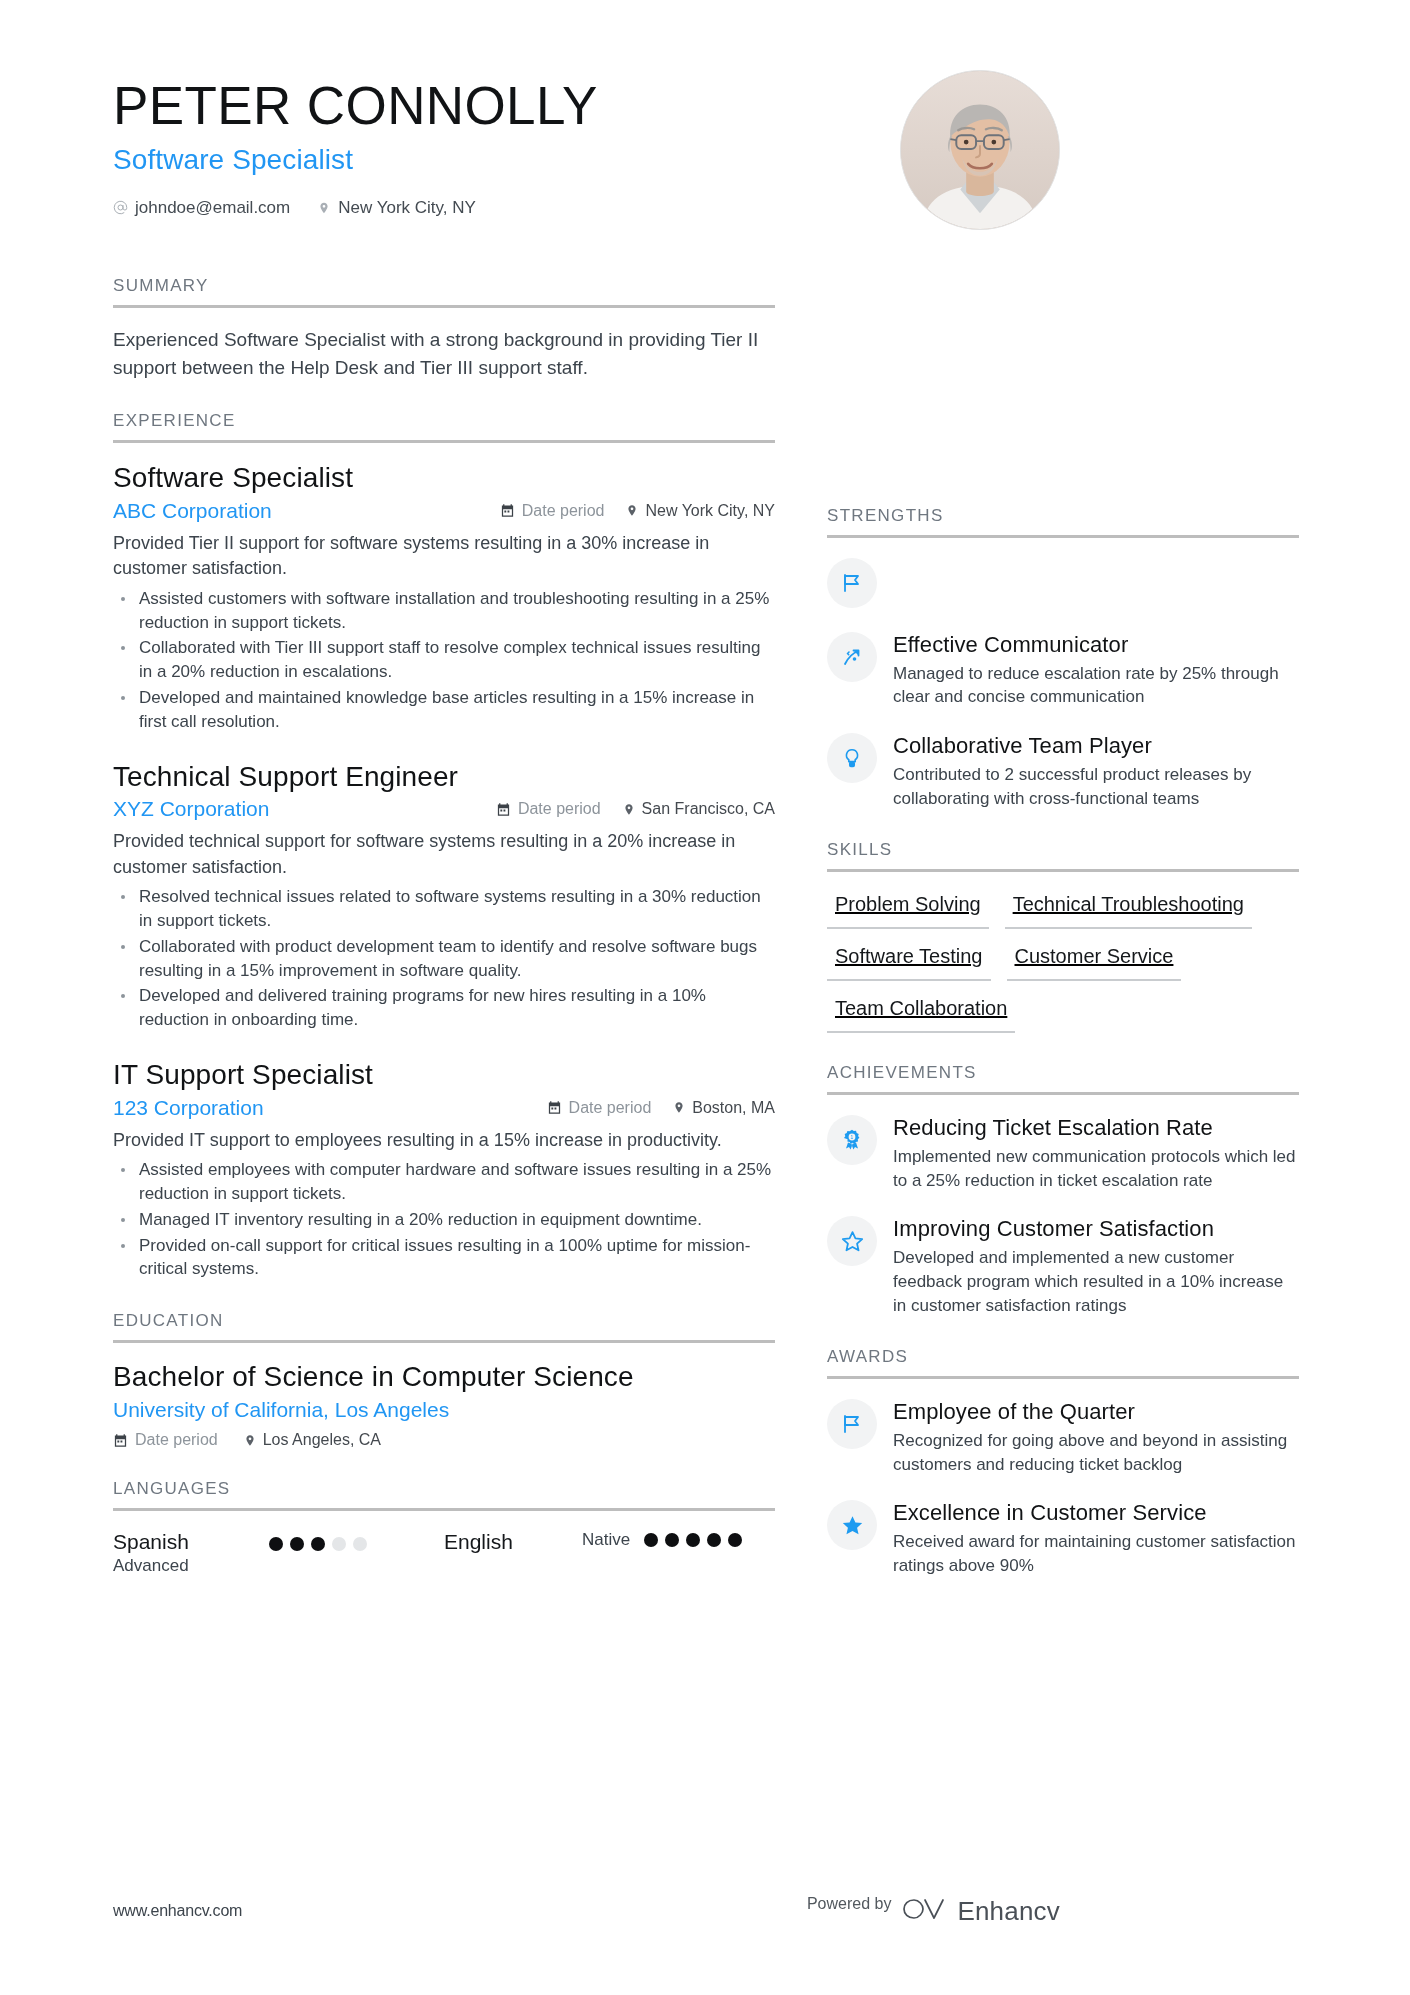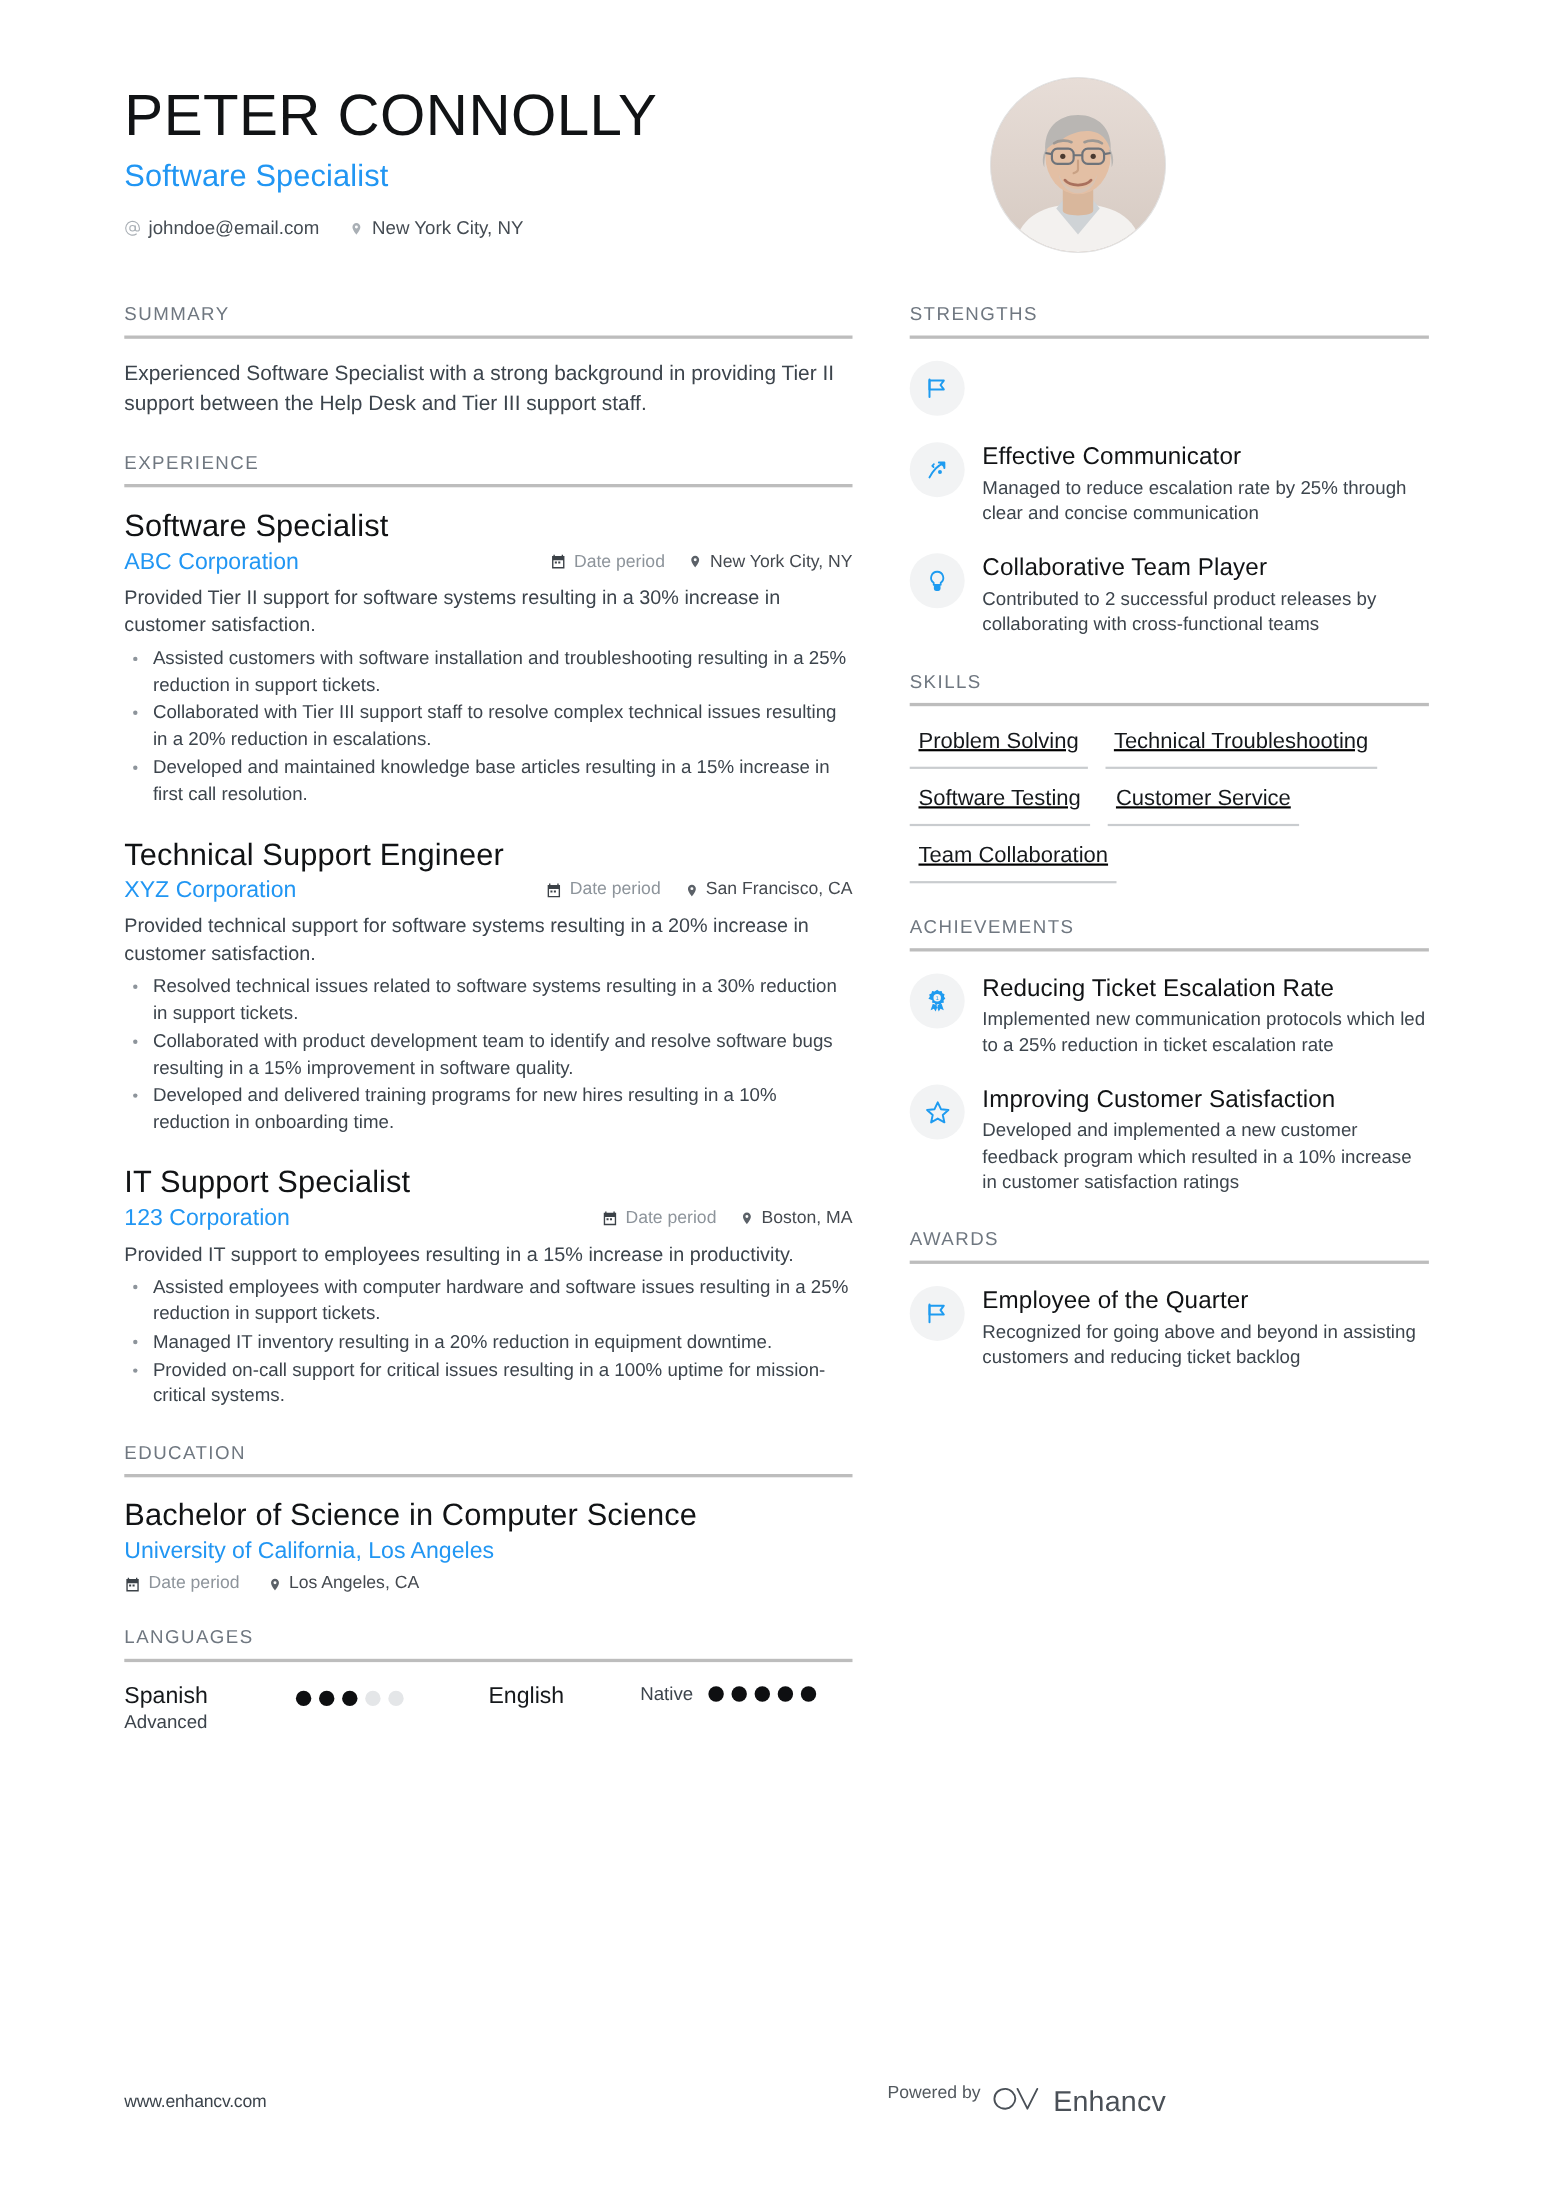--- a/index.html
+++ b/index.html
@@ -76,21 +76,21 @@
     border: 1px solid #e2e2e2;
     background: #d9cfc9;
     position: relative;
   }
   .avatar svg { display: block; width: 100%; height: 100%; }
 
   
   .columns {
     display: flex;
     gap: 52px;
-    align-items: flex-start;
+    align-items: flex-end;
   }
   .col-left  { width: 662px; flex: 0 0 662px; }
   .col-right { width: 472px; flex: 0 0 472px; }
 
   
   .section { margin-bottom: 30px; }
   .section-title {
     font-size: 17px;
     letter-spacing: 1.3px;
     color: #6f7780;
@@ -642,20 +642,31 @@
               <line x1="5" y1="4" x2="5" y2="20"></line>
               <path d="M5 5h13l-3 4 3 4H5z"></path>
             </svg>
           </div>
           <div class="entry-body">
             <div class="entry-title">Employee of the Quarter</div>
             <div class="entry-desc">Recognized for going above and beyond in assisting customers and reducing ticket backlog</div>
           </div>
         </div>
 
+        <div class="entry">
+          <div class="entry-icon">
+            <svg width="25" height="25" viewBox="0 0 24 24" fill="#1e9bf0">
+              <polygon points="12,3 14.8,9 21.3,9.7 16.4,14.1 17.8,20.5 12,17.2 6.2,20.5 7.6,14.1 2.7,9.7 9.2,9"></polygon>
+            </svg>
+          </div>
+          <div class="entry-body">
+            <div class="entry-title">Excellence in Customer Service</div>
+            <div class="entry-desc">Received award for maintaining customer satisfaction ratings above 90%</div>
+          </div>
+        </div>
       </div>
 
     </div>
   </div>
 
   <div class="footer">
     <div class="footer-url">www.enhancv.com</div>
     <div class="footer-right">
       <span class="powered-by">Powered by</span>
       <span class="brand">

